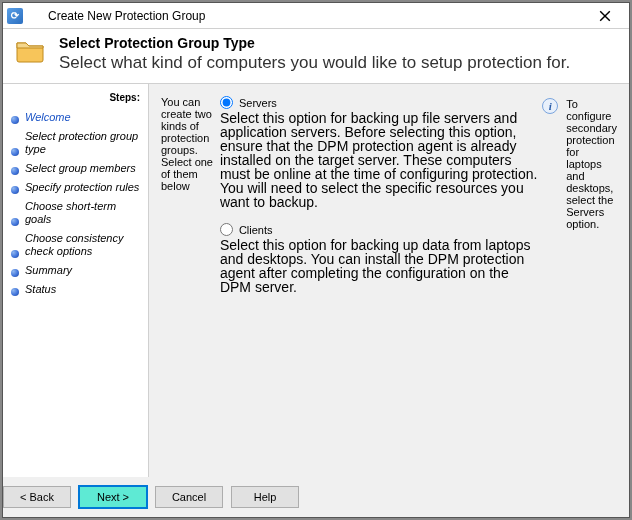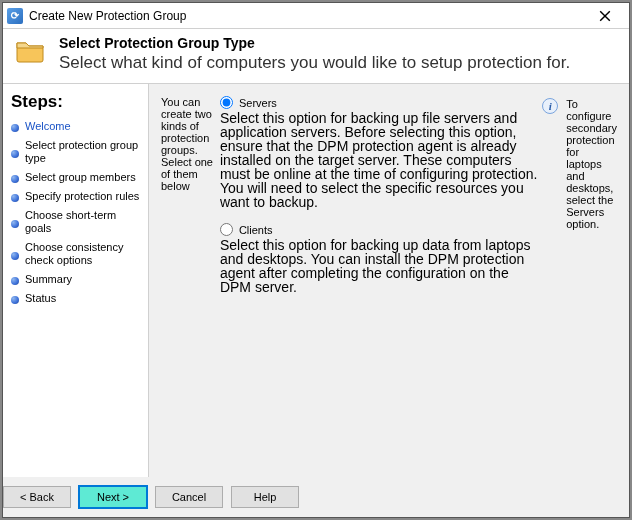--- a/index.html
+++ b/index.html
@@ -28,21 +28,21 @@
   }
   .titlebar .app-icon {
     width: 16px;
     height: 16px;
     background: linear-gradient(135deg,#5aa0e8,#2c6fc0);
     border-radius: 2px;
     margin-right: 6px;
     display:flex;align-items:center;justify-content:center;
     color:#fff;font-size:10px;font-weight:bold;
   }
-  .titlebar .title { flex: 1; font-size: 12px; color:#000; }
+  .titlebar .title { flex: 1; font-size: 12px; color:#000;margin-left:19px; }
   .titlebar .close {
     width: 40px; height: 100%;
     display:flex;align-items:center;justify-content:center;
     cursor:pointer;
   }
   .titlebar .close svg { width:12px;height:12px; }
   .header {
     display:flex;
     align-items:flex-start;
     padding: 6px 10px 10px 12px;
@@ -52,26 +52,27 @@
   .header .folder-icon { margin-right: 14px; margin-top:2px;}
   .header h1 { margin:0; font-size:14px; font-weight:bold; color:#000;}
   .header .sub { font-size:17px; color:#333; margin-top:2px;}
   .body { flex:1; display:flex; min-height:0; }
   .sidebar {
     width:146px;
     background:#fff;
     border-right:1px solid #d0d0d0;
     padding:6px 4px;
   }
-  .sidebar .steps-label { font-weight:bold; font-size:17px; padding:2px 4px 6px 4px;}
+  .sidebar .steps-label { font-weight:bold; font-size:10px; padding:2px 4px 6px 4px;text-align:right;}
   .step {
-    display:flex; align-items:center;
+    display:flex; align-items:flex-end;
     padding:2px 2px 4px 2px;
     line-height:13px;
     cursor:pointer;
+    font-style:italic;
   }
   .step .bullet {
     width:8px;height:8px;border-radius:50%;
     background: radial-gradient(circle at 30% 30%, #8fb7f0, #3b6fd8 60%, #23468f);
     margin:3px 6px 0 2px;
     flex-shrink:0;
   }
   .step.completed .label { color:#1a53c6; }
   .step .label { color:#000; }
   .content {

